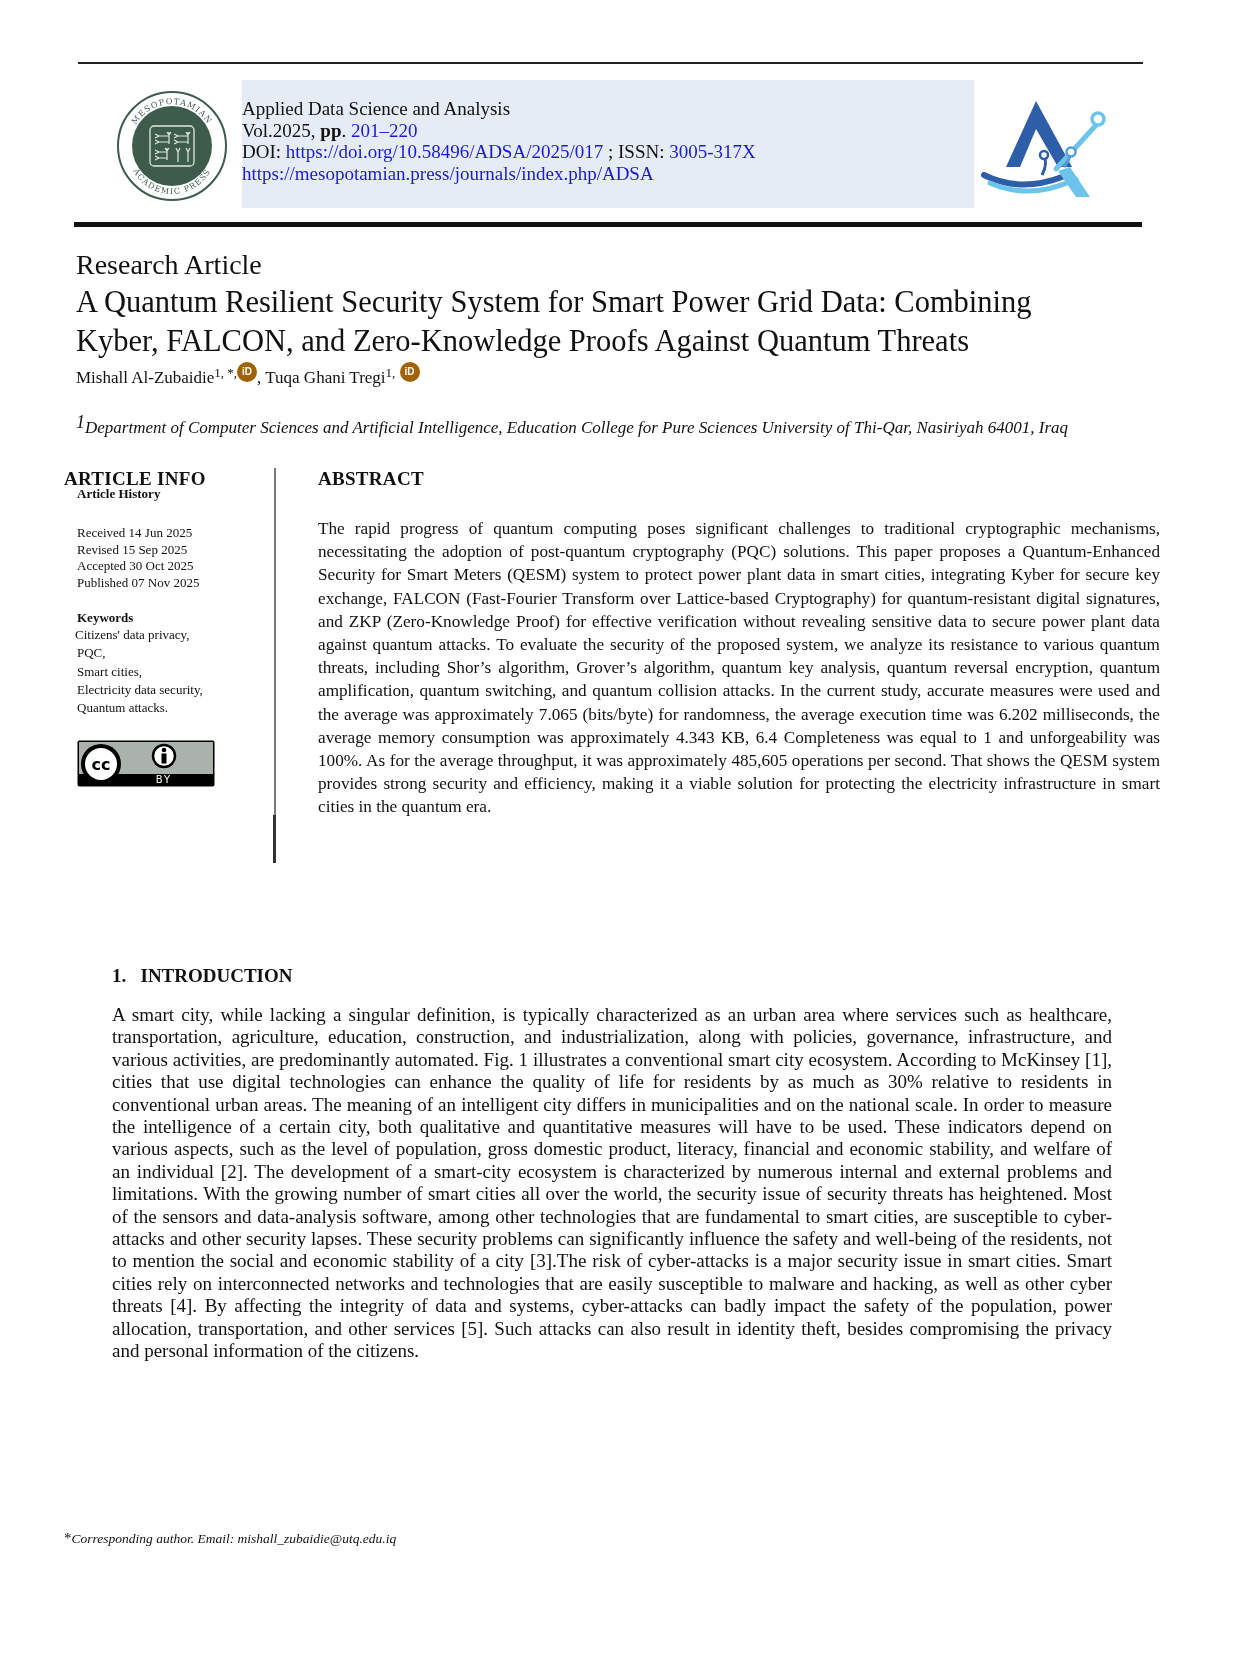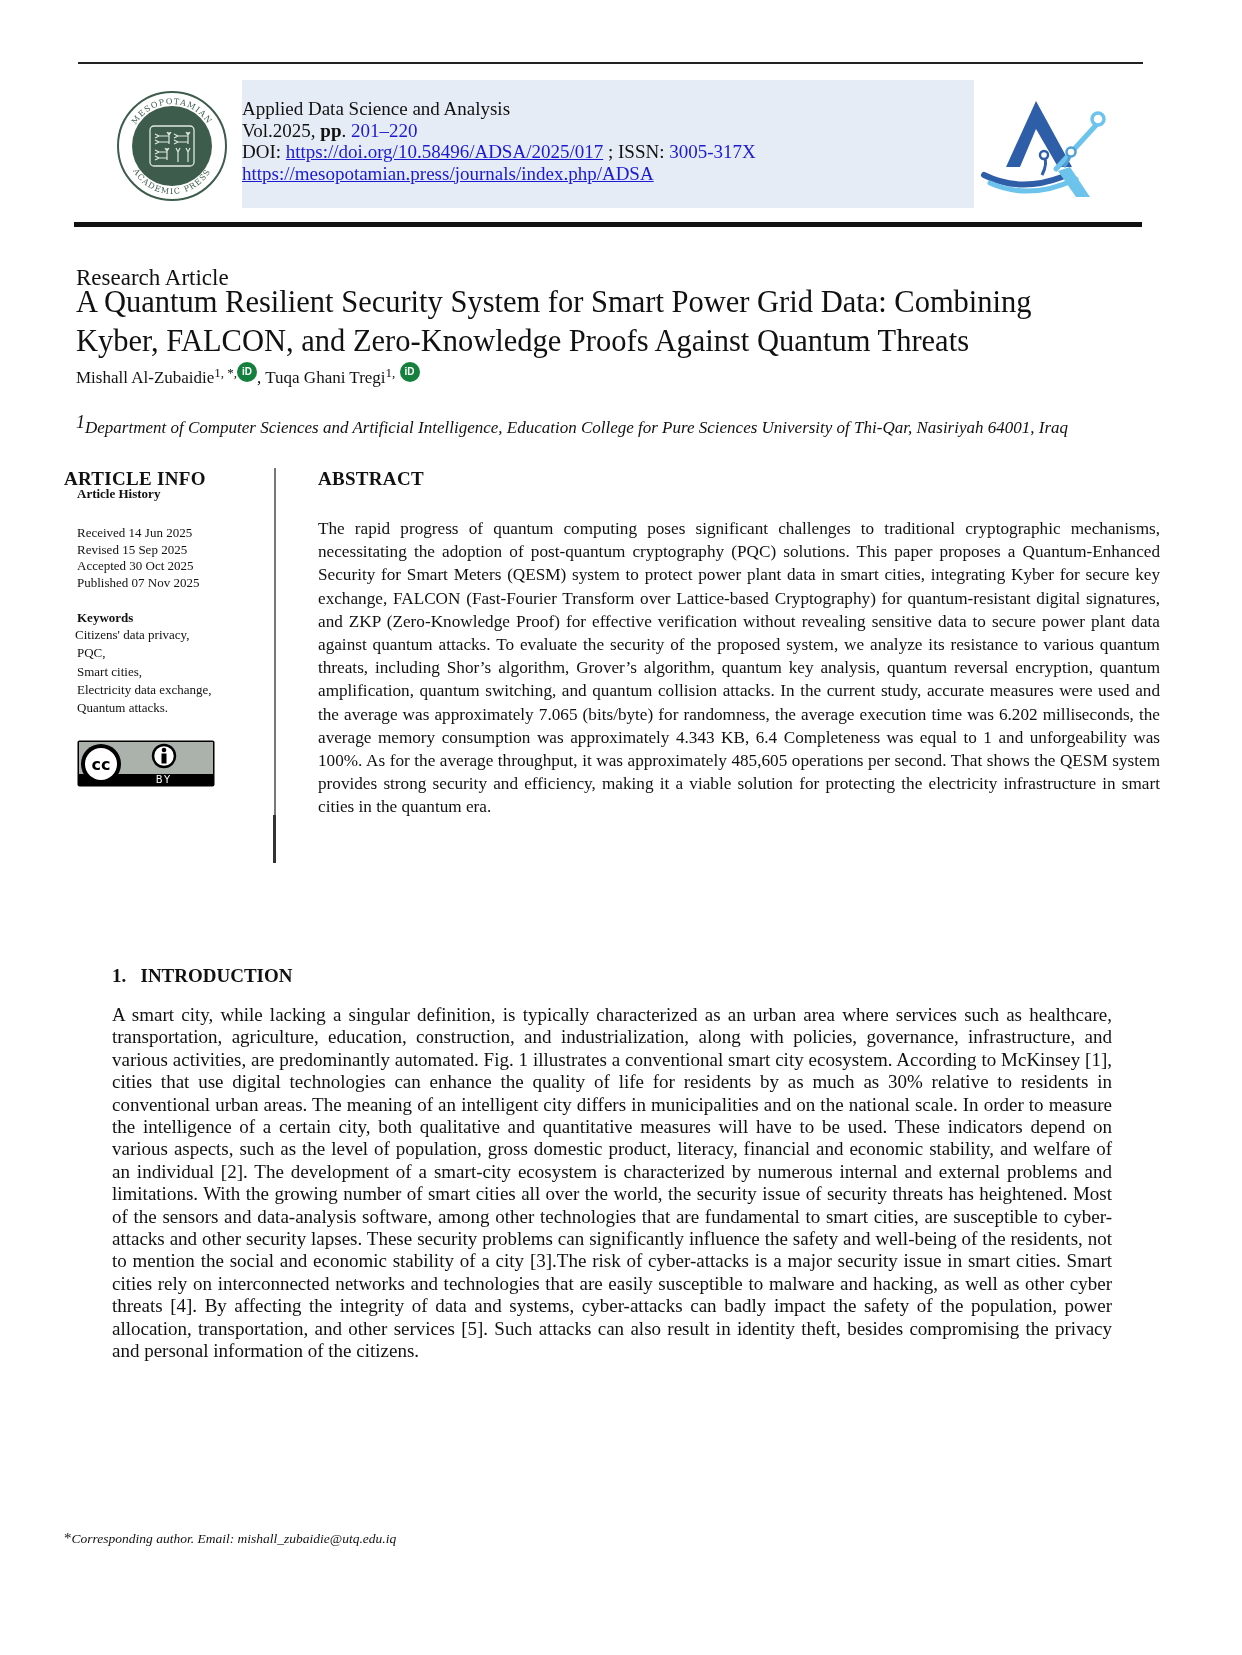--- a/index.html
+++ b/index.html
@@ -3,29 +3,29 @@
 <meta charset="utf-8">
 <style>
   html, body { margin: 0; padding: 0; background: #ffffff; }
   body { width: 1242px; height: 1655px; position: relative; overflow: hidden;
          font-family: "Liberation Serif", "DejaVu Serif", serif; color: #111; }
   .abs { position: absolute; }
   .rule-top { left: 78px; top: 62px; width: 1065px; height: 2px; background: #222; }
   .rule-bottom { left: 74px; top: 222px; width: 1068px; height: 5px; background: #111; }
   .header-box { left: 242px; top: 80px; width: 732px; height: 128px; background: #e6ecf5; }
   .header-text { left: 242px; top: 98px; width: 732px; font-size: 19px; line-height: 21.5px; }
-  .header-text a { color: #1a1ad0; text-decoration: underline; }
+  .header-text a { color: #1a1ad0; }
   .blue { color: #1a1ad0; font-family: Liberation Serif, serif; }
   .press-logo { left: 116px; top: 90px; width: 112px; height: 112px; }
   .adsa-logo { left: 980px; top: 97px; width: 128px; height: 106px; }
-  .article-type { left: 76px; top: 265px; font-size: 23px; }
+  .article-type { left: 76px; top: 249px; font-size: 28px; }
   .title { left: 76px; top: 283px; width: 1080px; font-size: 30.5px; line-height: 39px; }
   .authors { left: 76px; top: 362px; font-size: 17px; line-height: 22px; white-space: nowrap; }
   .authors sup { font-size: 13px; vertical-align: 6px; }
-  .orcid { display: inline-block; width: 20px; height: 20px; border-radius: 50%; background: #15803d;
+  .orcid { display: inline-block; width: 20px; height: 20px; border-radius: 50%; background: #a16207;
            color: #fff; font-family: "Liberation Sans", sans-serif; font-size: 10px; font-weight: bold;
            text-align: center; line-height: 20px; vertical-align: 8px; }
   .affil { left: 76px; top: 412px; font-size: 17px; font-style: italic; white-space: nowrap; }
   .affil sup { font-size: 18px; vertical-align: 5px; }
   .info-head { left: 64px; top: 468px; font-size: 19px; font-weight: bold; letter-spacing: 0.3px; }
   .vline { left: 274px; top: 468px; width: 2px; height: 395px; background: #777; }
   .vline2 { left: 273px; top: 815px; width: 3px; height: 48px; background: #333; }
   .hist-head { left: 77px; top: 486px; font-size: 13px; font-weight: bold; }
   .hist { left: 77px; top: 525px; font-size: 13px; line-height: 16.5px; }
   .kw-head { left: 77px; top: 610px; font-size: 13px; font-weight: bold; }
@@ -112,21 +112,21 @@
   <div>Received 14 Jun 2025</div>
   <div>Revised 15 Sep 2025</div>
   <div>Accepted 30 Oct 2025</div>
   <div>Published 07 Nov 2025</div>
 </div>
 <div class="abs kw-head">Keywords</div>
 <div class="abs kw">
   <div>Citizens' data privacy,</div>
   <div style="padding-left:2px">PQC,</div>
   <div style="padding-left:2px">Smart cities,</div>
-  <div style="padding-left:2px">Electricity data exchange,</div>
+  <div style="padding-left:2px">Electricity data security,</div>
   <div style="padding-left:2px">Quantum attacks.</div>
 </div>
 
 <div class="abs cc">
   <svg width="138" height="47" viewBox="0 0 138 47">
     <rect x="0.5" y="0.5" width="137" height="46" rx="2" fill="#000"></rect>
     <rect x="2" y="2" width="134" height="32" fill="#aab2ab"></rect>
     <circle cx="24" cy="24" r="20" fill="#000"></circle>
     <circle cx="24" cy="24" r="16" fill="#fff"></circle>
     <text x="24" y="30" text-anchor="middle" font-family="DejaVu Sans, sans-serif" font-weight="bold" font-size="16" fill="#000">cc</text>

